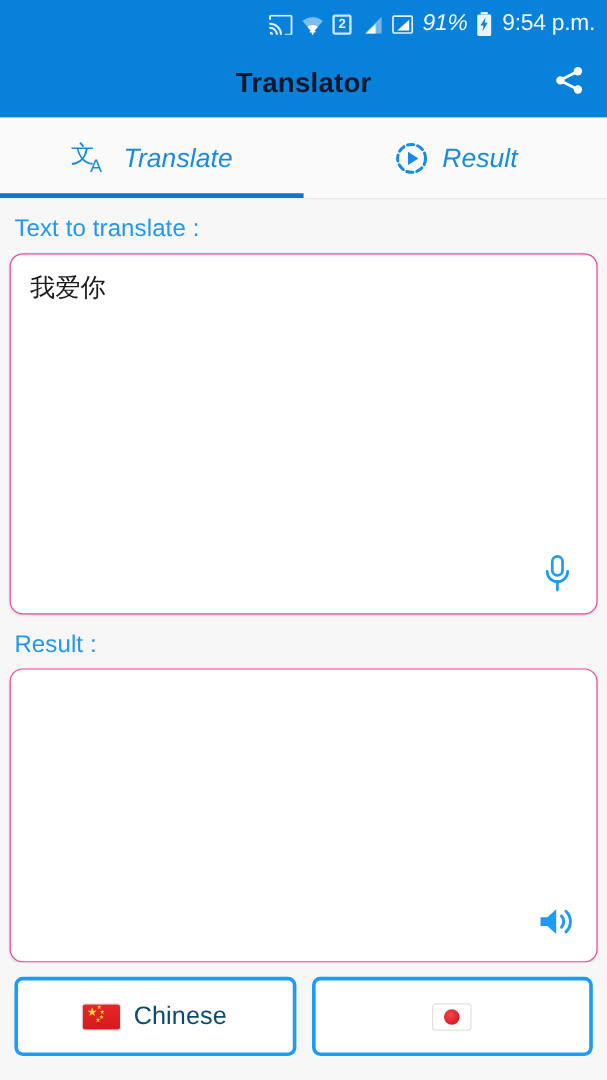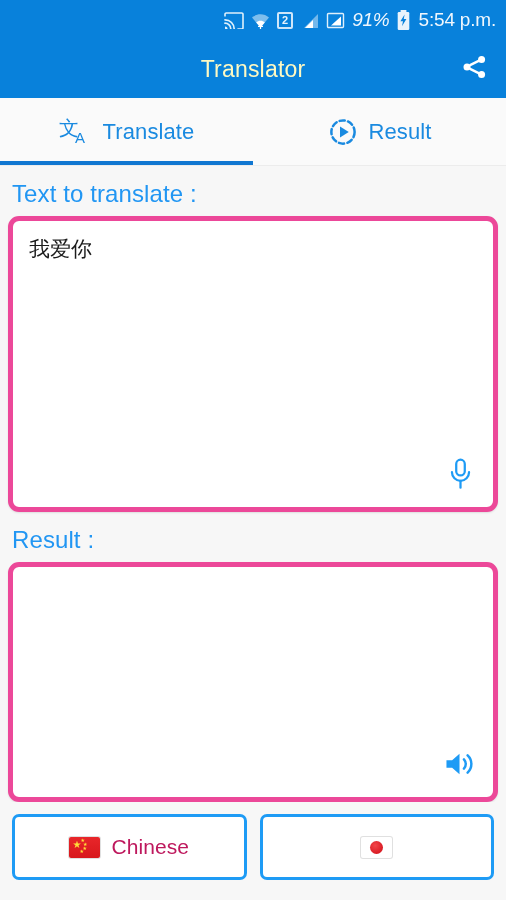--- a/index.html
+++ b/index.html
@@ -71,23 +71,23 @@
   .app-bar {
     height: 58px;
     background: #0881db;
     display: flex;
     align-items: center;
     justify-content: center;
     position: relative;
     flex: 0 0 auto;
   }
   .app-title {
-    color: #fef9c3;
+    color: #0f172a;
     font-size: 23px;
-    font-weight: normal;
+    font-weight: bold;
     letter-spacing: 0.2px;
   }
   .share-btn {
     position: absolute;
     right: 8px;
     top: 50%;
     transform: translateY(-50%);
     width: 48px;
     height: 48px;
     display: flex;
@@ -111,20 +111,21 @@
     align-items: center;
     justify-content: center;
     gap: 11px;
     cursor: pointer;
     position: relative;
   }
   .tab-label {
     color: #1a8ae0;
     font-size: 22px;
     letter-spacing: 0.1px;
+    font-style: italic;
   }
   .tab-indicator {
     position: absolute;
     left: 0;
     bottom: 0;
     width: 50%;
     height: 4px;
     background: #1177d1;
   }
   .tab-icon { display: flex; align-items: center; }
@@ -133,30 +134,30 @@
   .content {
     flex: 1 1 auto;
     padding: 0 8px;
     display: flex;
     flex-direction: column;
     overflow: hidden;
   }
 
   .field-label {
     color: #2196f3;
-    font-size: 24px;
+    font-size: 20px;
     padding: 14px 4px 8px 4px;
     letter-spacing: 0.1px;
   }
 
   .card {
     position: relative;
     background: #ffffff;
     border-radius: 11px;
-    border: 5px solid #ec4899;
+    border: 1px solid #ec4899;
     box-shadow: 0 1px 2px rgba(0,0,0,0.10);
     flex: 1 1 auto;
     min-height: 0;
   }
   .card-text {
     padding: 14px 16px;
     font-size: 21px;
     color: #1b1b1b;
     line-height: 1.35;
     font-family: "DejaVu Sans", "Liberation Sans", sans-serif;
@@ -188,21 +189,21 @@
     background: #ffffff;
     border: 3px solid #1e9bf5;
     border-radius: 7px;
     display: flex;
     align-items: center;
     justify-content: center;
     gap: 11px;
     cursor: pointer;
   }
   .lang-name {
-    color: #be185d;
+    color: #0c4a6e;
     font-size: 21px;
     letter-spacing: 0.1px;
   }
 
   
   .flag {
     width: 31px;
     height: 21px;
     border-radius: 2px;
     position: relative;
@@ -274,21 +275,21 @@
     <span class="battery-pct">91%</span>
 
     <span class="sicon">
       <svg width="13" height="20" viewBox="0 0 13 20">
         <rect x="3.6" y="0" width="5.8" height="2" fill="#eaf4fc"></rect>
         <rect x="0.7" y="2" width="11.6" height="18" rx="1.2" fill="#eaf4fc"></rect>
         <path d="M7.6 4.4 3.4 11.3h2.6l-1 4.9 4.4-7.2H6.8z" fill="#0881db"></path>
       </svg>
     </span>
 
-    <span class="clock">5:54 p.m.</span>
+    <span class="clock">9:54 p.m.</span>
   </div>
 
   <div class="app-bar">
     <span class="app-title">Translator</span>
     <div class="share-btn">
       <span>
         <svg width="28" height="28" viewBox="0 0 24 24">
           <circle cx="18.5" cy="5.5" r="3" fill="#ffffff"></circle>
           <circle cx="6" cy="12" r="3" fill="#ffffff"></circle>
           <circle cx="18.5" cy="18.5" r="3" fill="#ffffff"></circle>

